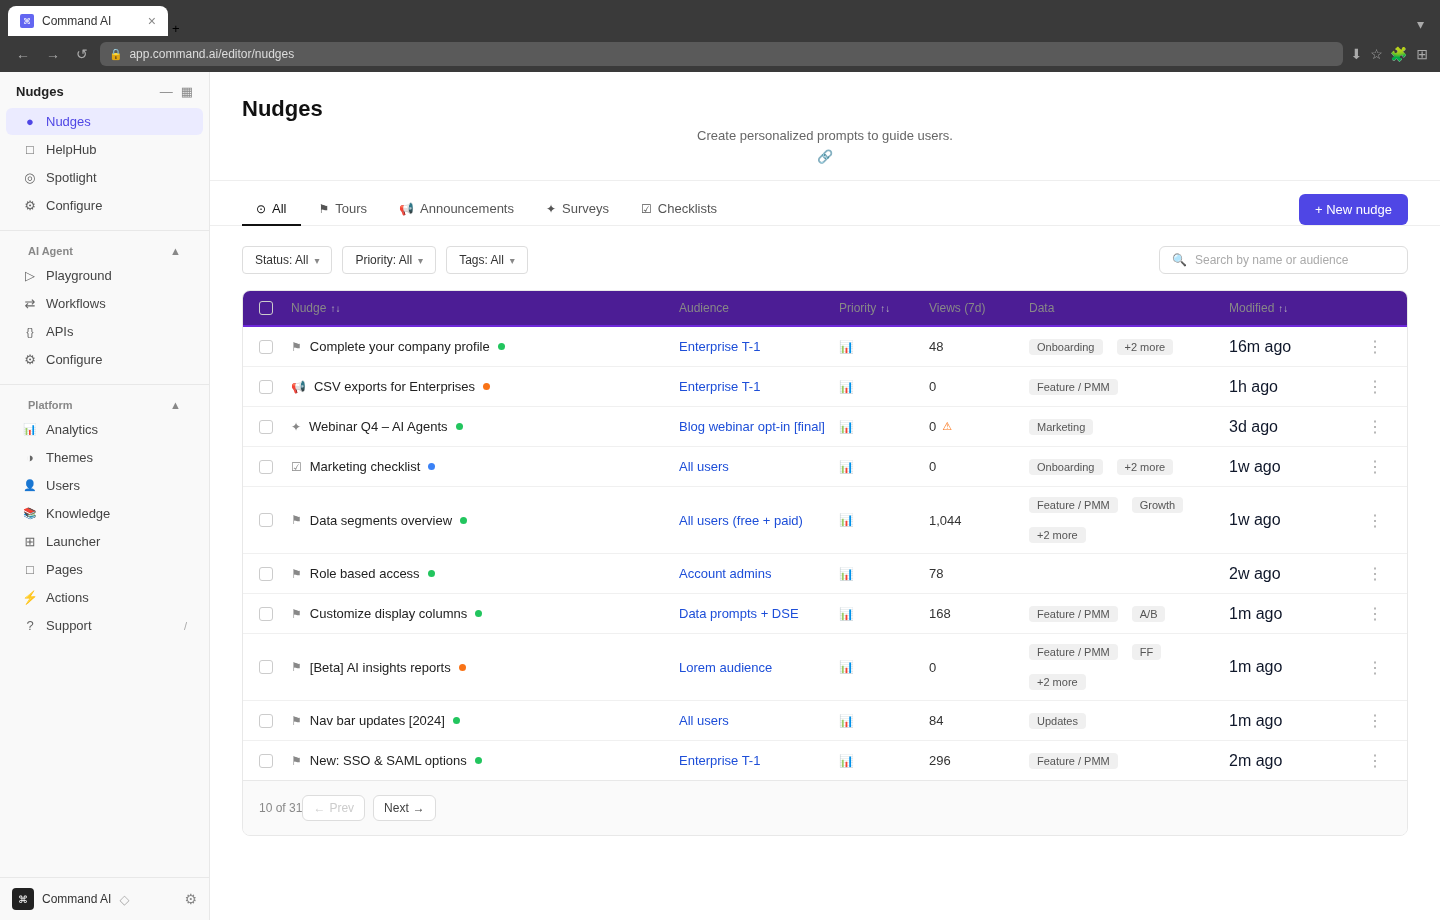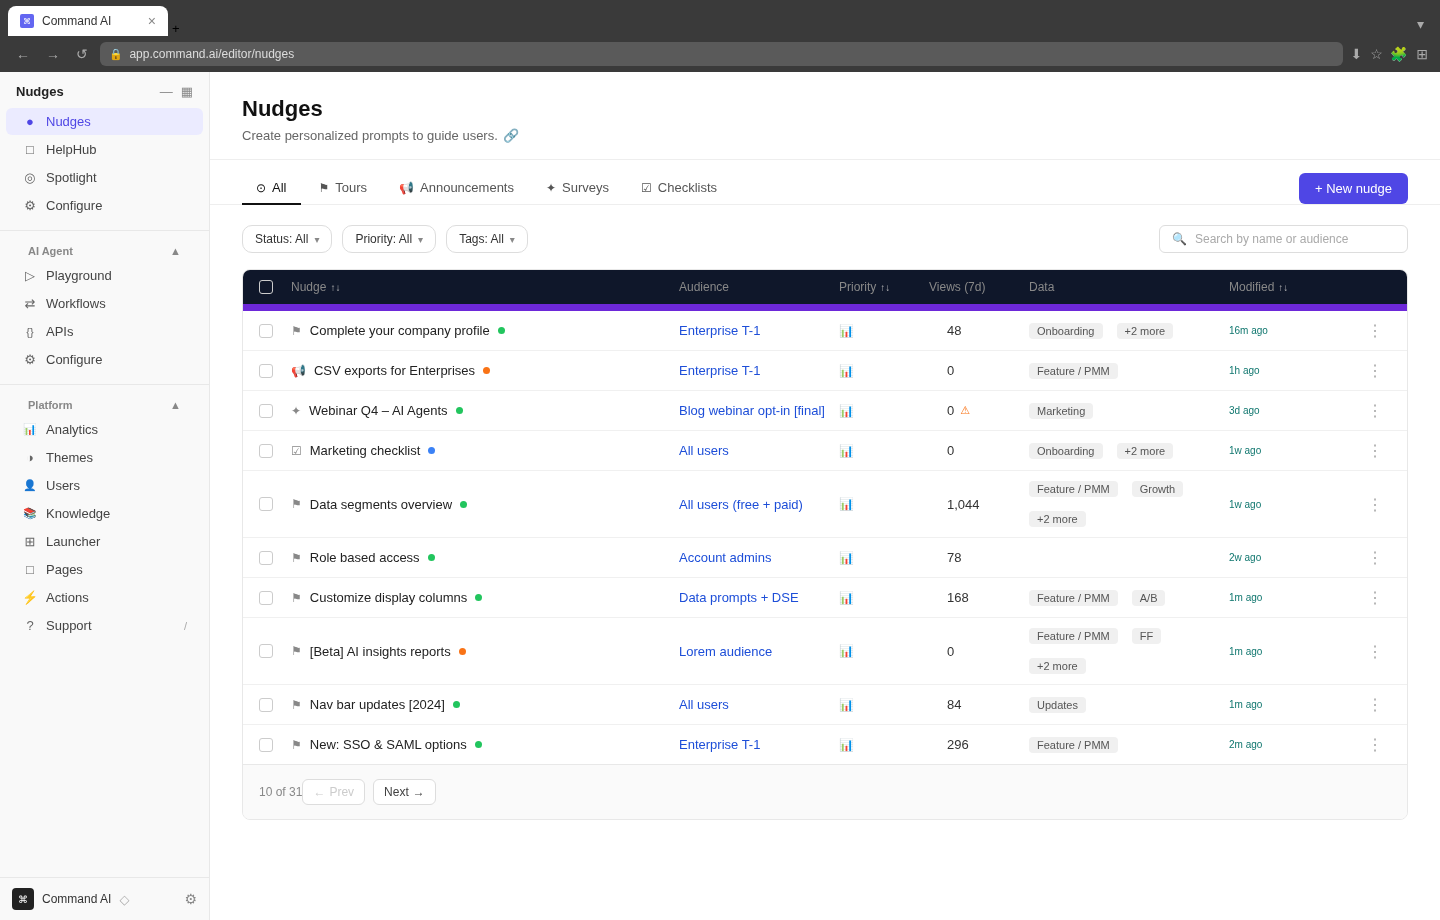--- a/index.html
+++ b/index.html
@@ -35,60 +35,60 @@
     .sidebar-footer-logo { width: 22px; height: 22px; background: #222; border-radius: 4px; display: flex; align-items: center; justify-content: center; color: #fff; font-size: 10px; }
     .sidebar-footer-name { font-size: 12px; font-weight: 500; color: #333; }
     .sidebar-footer-gear { color: #888; font-size: 14px; cursor: pointer; }
     .sidebar-section-header { display: flex; align-items: center; justify-content: space-between; padding: 8px 28px 4px; }
     .section-collapse-btn { color: #888; font-size: 11px; cursor: pointer; }
 
     
     .main { flex: 1; display: flex; flex-direction: column; overflow: hidden; background: #fff; }
     .main-header { padding: 24px 32px 16px; border-bottom: 1px solid #eee; }
     .main-title { font-size: 22px; font-weight: 700; color: #111; margin-bottom: 6px; }
-    .main-subtitle { font-size: 13px; color: #666; display: flex; align-items: center; gap: 6px; }
+    .main-subtitle { font-size: 13px; color: #666; display: flex; align-items: center; gap: 6px; flex-direction: column; }
 
     
     .tabs-bar { display: flex; align-items: center; padding: 12px 32px 0; border-bottom: 1px solid #eee; justify-content: space-between; }
     .tabs-left { display: flex; gap: 4px; }
     .tab-btn { display: flex; align-items: center; gap: 6px; padding: 8px 14px; border: none; background: none; cursor: pointer; font-size: 13px; color: #555; border-bottom: 2px solid transparent; margin-bottom: -1px; border-radius: 4px 4px 0 0; }
     .tab-btn.active { color: #111; border-bottom: 2px solid #111; font-weight: 500; }
     .tab-btn .tab-icon { font-size: 12px; }
     .new-nudge-btn { background: #4f46e5; color: #fff; border: none; padding: 8px 16px; border-radius: 6px; font-size: 13px; font-weight: 500; cursor: pointer; display: flex; align-items: center; gap: 6px; }
 
     
     .content-area { flex: 1; padding: 20px 32px; overflow-y: auto; }
 
     
     .filters-row { display: flex; align-items: center; gap: 10px; margin-bottom: 16px; }
-    .filter-btn { display: flex; align-items: center; gap: 6px; padding: 6px 12px; border: 1px solid #ddd; border-radius: 10px; background: #fff; cursor: pointer; font-size: 12px; color: #333; }
+    .filter-btn { display: flex; align-items: center; gap: 6px; padding: 6px 12px; border: 1px solid #ddd; border-radius: 4px; background: #fff; cursor: pointer; font-size: 12px; color: #333; }
     .filter-btn .chevron { font-size: 10px; color: #888; }
     .search-box { margin-left: auto; display: flex; align-items: center; gap: 8px; border: 1px solid #ddd; border-radius: 6px; padding: 6px 12px; background: #fff; }
     .search-box input { border: none; outline: none; font-size: 12px; color: #333; width: 200px; background: transparent; }
     .search-box input::placeholder { color: #aaa; }
 
     
     .nudges-table { width: 100%; border: 1px solid #e8e8e8; border-radius: 8px; overflow: hidden; background: #fff; }
-    .table-header { display: grid; grid-template-columns: 32px 1fr 160px 90px 100px 200px 130px 32px; align-items: center; padding: 10px 16px; background: #0f172a; border-bottom: 7px solid #6d28d9; }
+    .table-header { display: grid; grid-template-columns: 32px 1fr 160px 90px 100px 200px 130px 32px; align-items: center; padding: 10px 16px; background: #4c1d95; border-bottom: 2px solid #6d28d9; }
     .table-row { display: grid; grid-template-columns: 32px 1fr 160px 90px 100px 200px 130px 32px; align-items: center; padding: 10px 16px; border-bottom: 1px solid #f0f0f0; }
     .table-row:last-child { border-bottom: none; }
     .col-header { font-size: 12px; color: #888; font-weight: 500; display: flex; align-items: center; gap: 4px; }
     .sort-icon { color: #bbb; font-size: 10px; }
     .checkbox { width: 14px; height: 14px; border: 1px solid #ccc; border-radius: 3px; cursor: pointer; }
     .nudge-cell { display: flex; align-items: center; gap: 8px; font-size: 13px; color: #222; }
     .nudge-icon { color: #888; font-size: 12px; }
     .status-dot { width: 7px; height: 7px; border-radius: 50%; flex-shrink: 0; }
     .audience-cell { font-size: 13px; color: #1d4ed8; }
     .priority-cell { display: flex; align-items: center; gap: 6px; }
     .bar-icon { color: #888; font-size: 12px; }
-    .views-cell { font-size: 13px; color: #333; display: flex; align-items: center; gap: 6px; margin-left: 18px; }
+    .views-cell { font-size: 13px; color: #333; display: flex; align-items: center; gap: 6px; }
     .tags-cell { display: flex; flex-wrap: wrap; gap: 14px; align-items: center; }
     .tag { background: #f0f0f0; border-radius: 4px; padding: 2px 8px; font-size: 11px; color: #555; }
     .tag-more { background: #f0f0f0; border-radius: 4px; padding: 2px 8px; font-size: 11px; color: #555; }
-    .modified-cell { font-size: 10px; color: #0f766e; }
+    .modified-cell { font-size: 16px; color: #0f172a; }
     .menu-btn { color: #aaa; cursor: pointer; font-size: 16px; display: flex; align-items: center; justify-content: center; }
     .warn-icon { color: #f97316; font-size: 11px; }
 
     
     .pagination { display: flex; align-items: center; justify-content: flex-start; padding: 14px 16px; background: #fafafa; border-top: 1px solid #e8e8e8; }
     .pagination-count { font-size: 12px; color: #888; }
     .pagination-btns { display: flex; align-items: center; gap: 8px; }
     .page-btn { display: flex; align-items: center; gap: 4px; padding: 5px 10px; border: 1px solid #ddd; border-radius: 6px; background: #fff; cursor: pointer; font-size: 12px; color: #404040; }
     .page-btn.disabled { color: #ccc; cursor: default; }
   </style>

